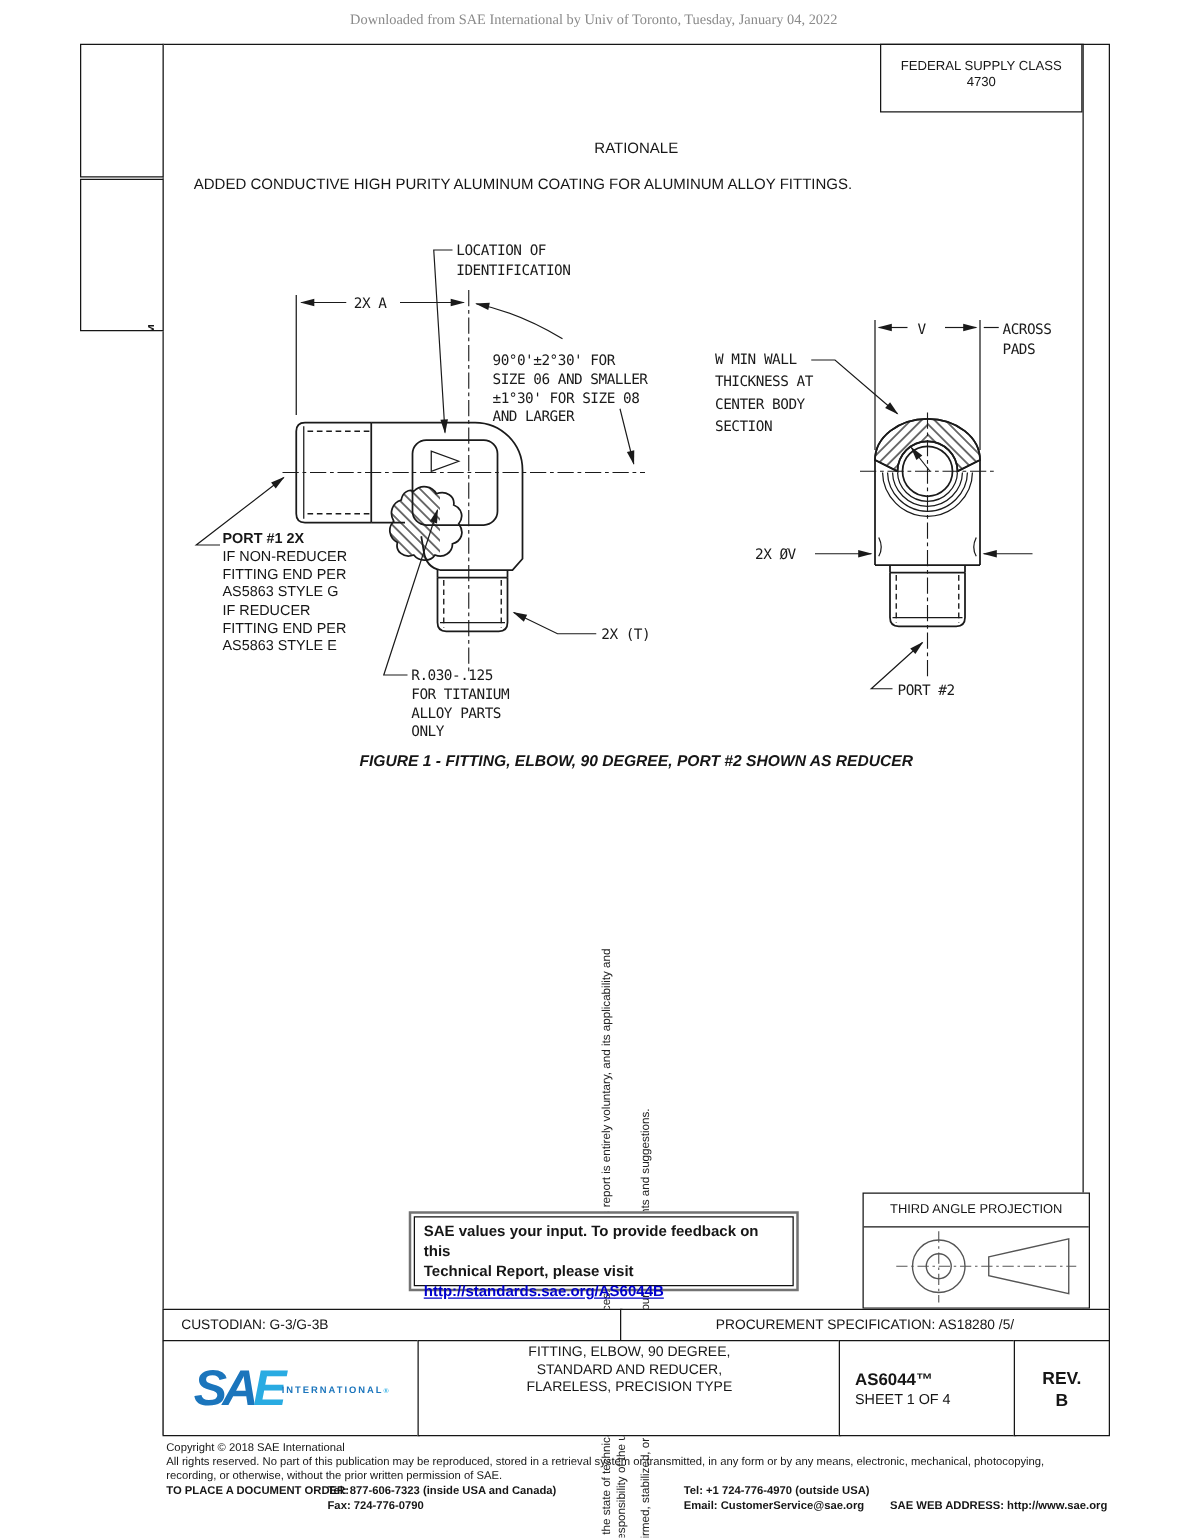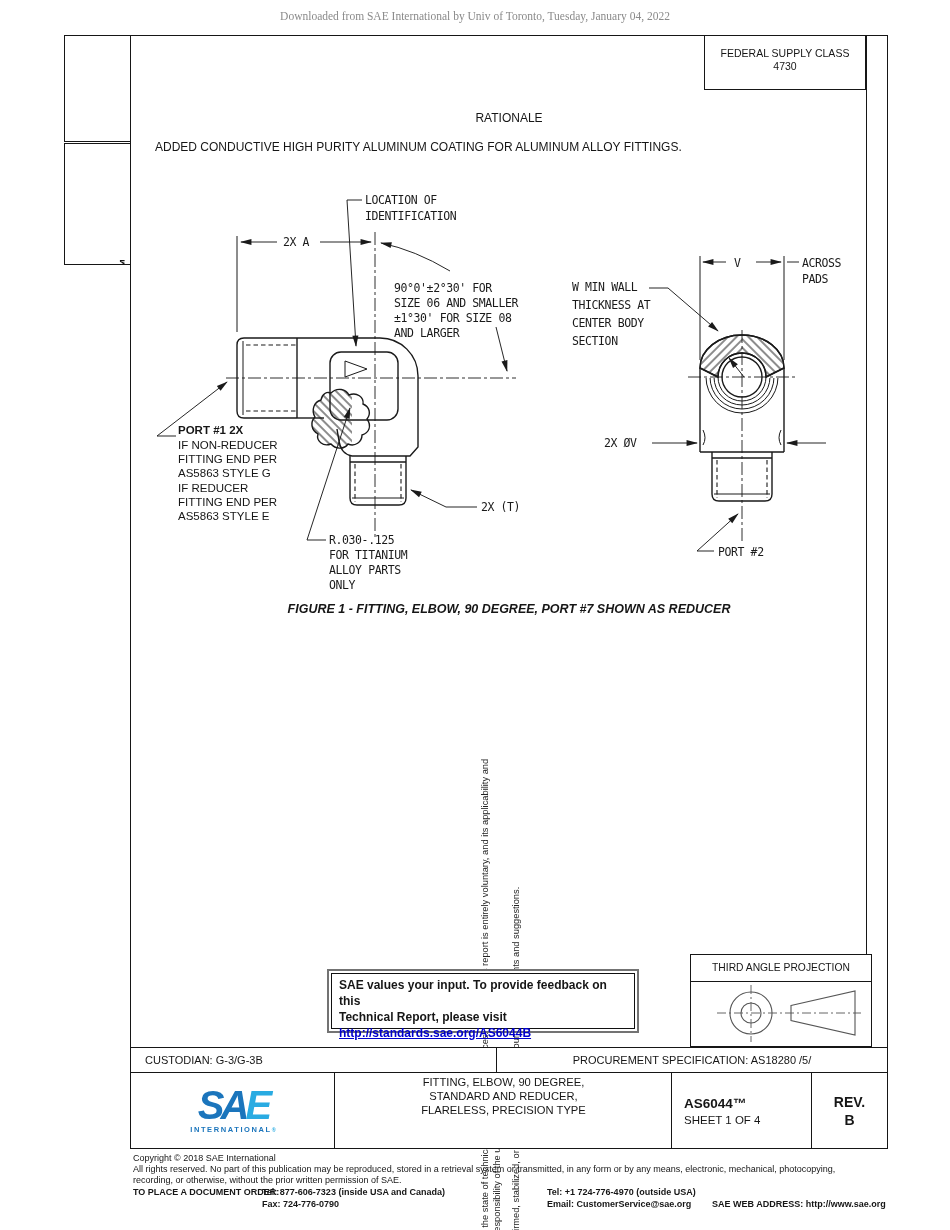--- a/index.html
+++ b/index.html
@@ -22,21 +22,21 @@
   .rationale-text{left:155px;top:140px;font-size:12px;}
   .fig-caption{left:130px;top:602px;width:758px;text-align:center;font-weight:bold;font-style:italic;font-size:12.5px;}
   .fb-outer{left:327px;top:969px;width:312px;height:64px;box-sizing:border-box;border:2px solid #737373;padding:2px;background:#fff;}
   .fb-inner{box-sizing:border-box;border:1.6px solid #111;height:100%;padding:3px 7px;font-size:12px;font-weight:bold;line-height:16px;}
   .fb-link{color:#0000cc;text-decoration:underline;cursor:pointer;}
   .proj-box{left:690px;top:954px;width:182px;height:93px;box-sizing:border-box;border:1.8px solid #161616;background:#fff;}
   .proj-head{height:26px;line-height:26px;text-align:center;font-size:10.3px;border-bottom:1.8px solid #161616;}
   .cell{box-sizing:border-box;border:1.7px solid #161616;background:#fff;}
   .custodian{left:130px;top:1047px;width:368px;height:27px;font-size:11px;line-height:24px;padding-left:14px;}
   .procurement{left:496px;top:1047px;width:392px;height:27px;font-size:11px;line-height:24px;text-align:center;}
-  .logo-cell{left:130px;top:1072px;width:206px;height:77px;display:flex;flex-direction:column;align-items:center;justify-content:center;}
+  .logo-cell{left:130px;top:1072px;width:206px;height:77px;display:flex;flex-direction:row;align-items:center;justify-content:center;}
   .title-cell{left:334px;top:1072px;width:339px;height:77px;}
   .num-cell{left:671px;top:1072px;width:142px;height:77px;display:flex;flex-direction:column;justify-content:center;padding-left:12px;}
   .rev-cell{left:811px;top:1072px;width:77px;height:77px;display:flex;flex-direction:column;align-items:center;justify-content:center;}
   .title-head{font-size:16.5px;font-weight:bold;text-align:center;padding:2px 0 2px;border-bottom:1.6px solid #161616;}
   .title-sub{font-size:11.2px;line-height:13.8px;text-align:center;padding-top:3px;}
   .num-main{font-weight:bold;font-size:13.5px;}
   .num-sheet{font-size:11.5px;margin-top:3px;}
   .rev-cell .l1{font-weight:bold;font-size:14px;}
   .rev-cell .l2{font-weight:bold;font-size:14px;margin-top:2px;}
   .logo-sae{font-weight:bold;font-style:italic;font-size:40px;line-height:36px;letter-spacing:-4px;}
@@ -224,21 +224,21 @@
 
     <text class="dt" x="604" y="447">2X ØV</text>
     <line class="ld" x1="652" y1="443" x2="697" y2="443" marker-end="url(#arr)"></line>
     <line class="ld" x1="826" y1="443" x2="787" y2="443" marker-end="url(#arr)"></line>
 
     <text class="dt" x="718" y="556">PORT #2</text>
     <path class="ld" d="M 714 551 L 697 551 L 738 514" marker-end="url(#arr)"></path>
   </g>
 </svg>
 
-<div class="abs fig-caption">FIGURE 1 - FITTING, ELBOW, 90 DEGREE, PORT #7 SHOWN AS REDUCER</div>
+<div class="abs fig-caption">FIGURE 1 - FITTING, ELBOW, 90 DEGREE, PORT #2 SHOWN AS REDUCER</div>
 
 <div class="abs fb-outer">
   <div class="fb-inner">
     <span>SAE values your input. To provide feedback on this</span><br>
     <span>Technical Report, please visit</span><br>
     <a class="fb-link">http://standards.sae.org/AS6044B</a>
   </div>
 </div>
 
 <div class="abs proj-box">

